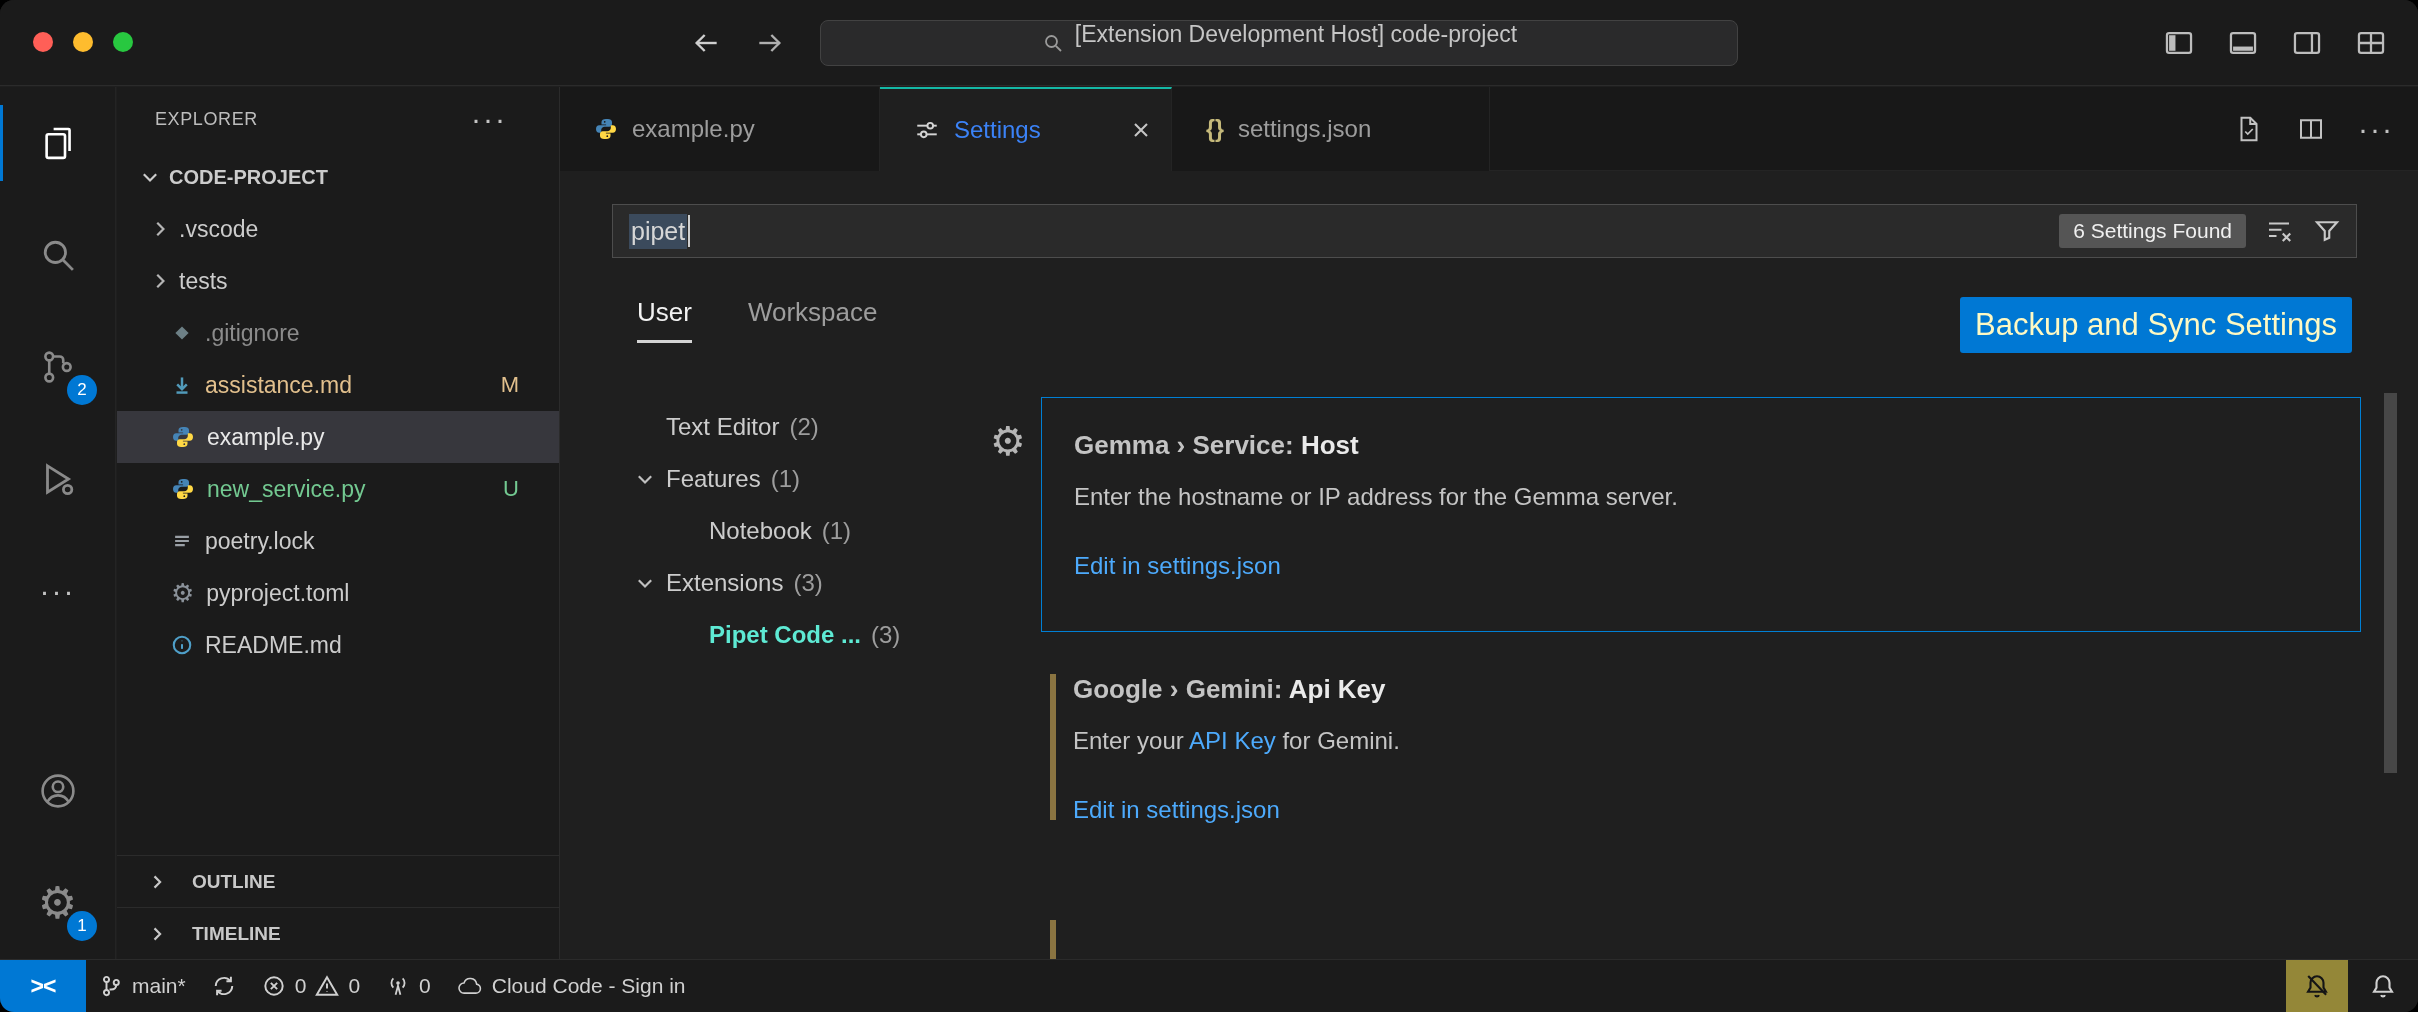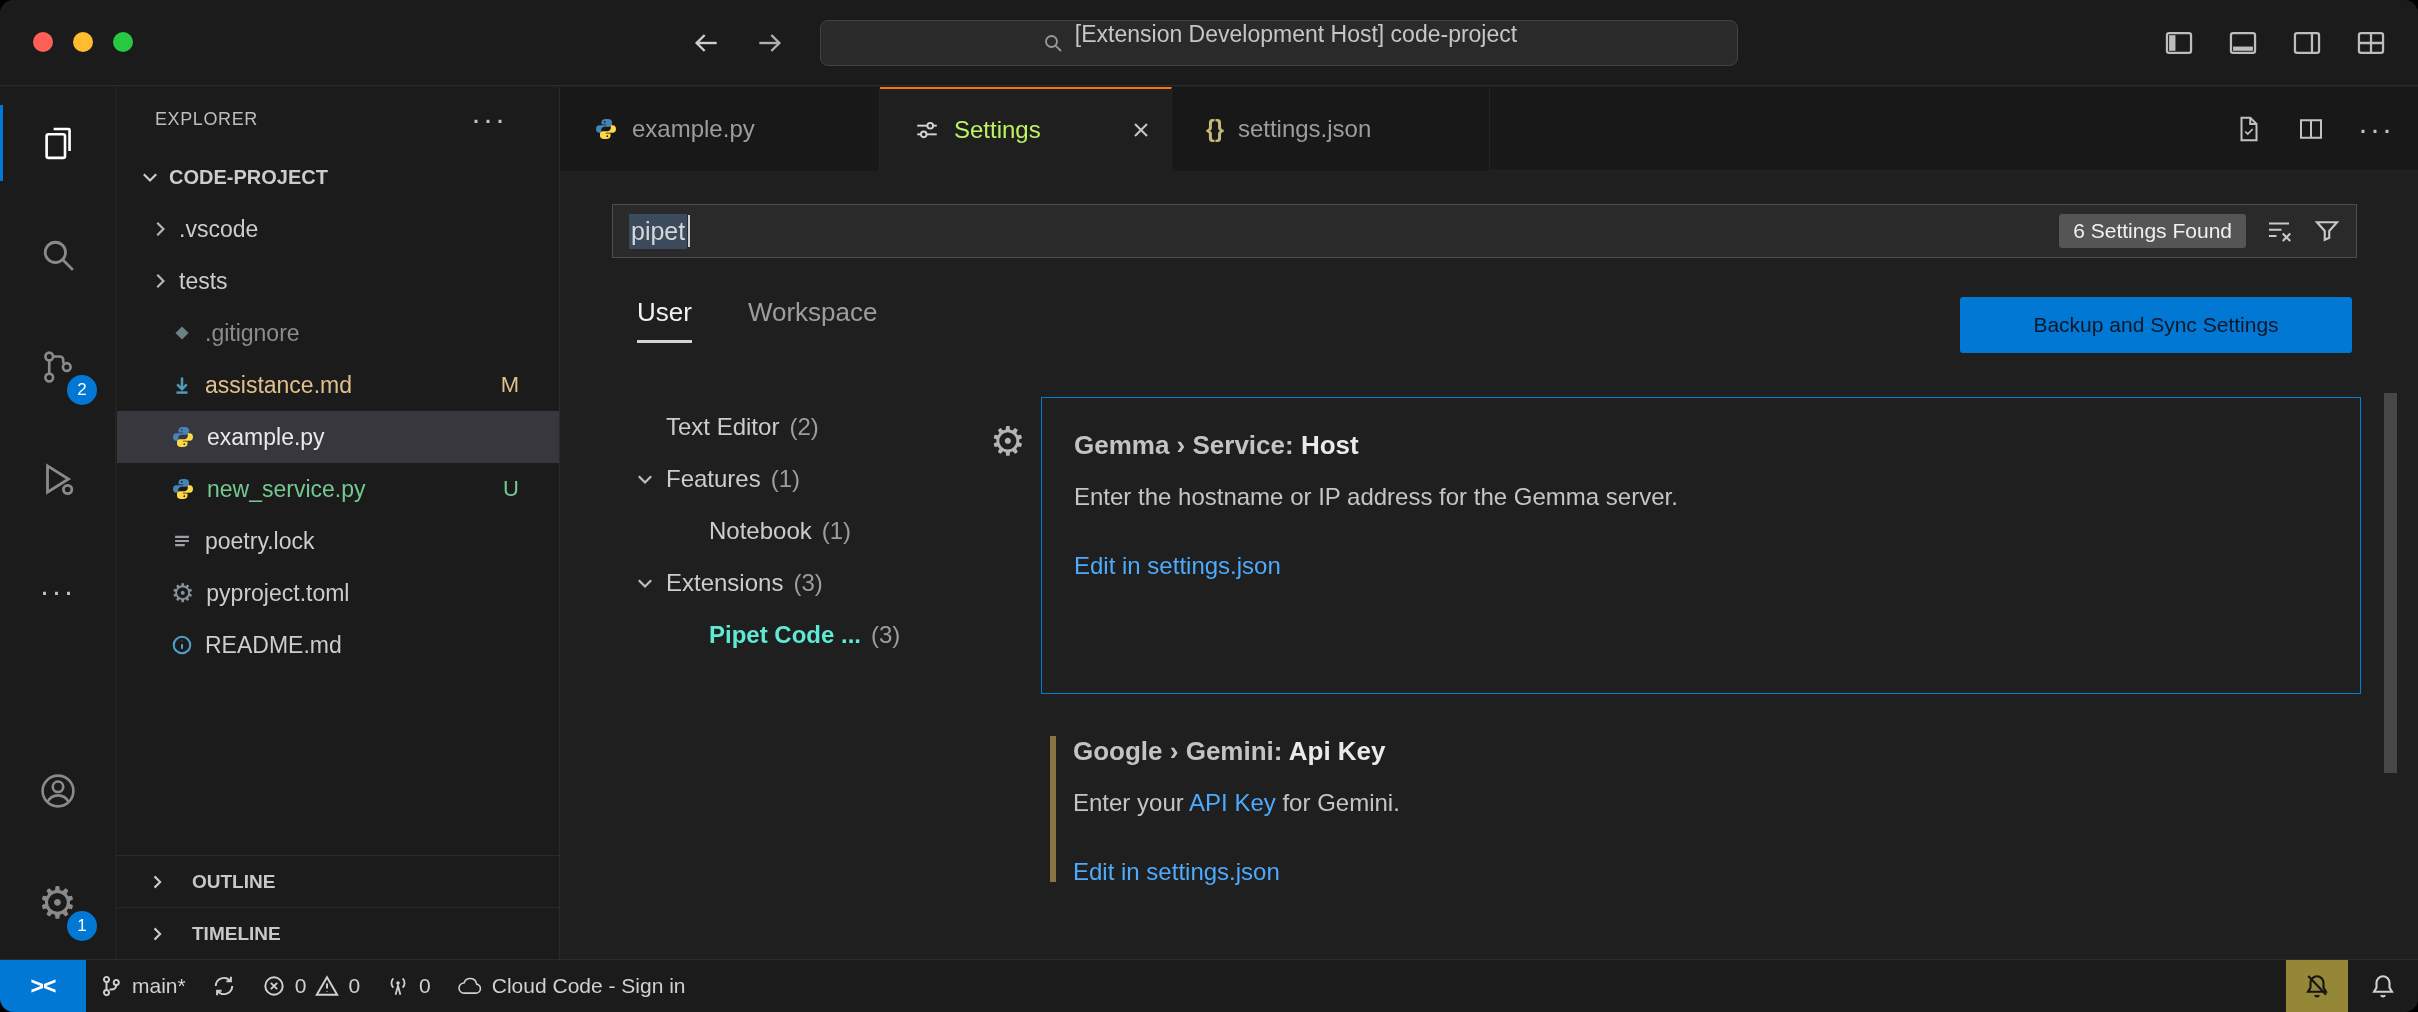--- a/index.html
+++ b/index.html
@@ -49,53 +49,53 @@
   .git-letter.u { color: #73c991; }
   .sb-bottom { position: absolute; left: 0; right: 0; bottom: 0; }
   .sb-section { height: 52px; border-top: 1px solid #2b2b2b; display: flex; align-items: center; gap: 25px;
      padding-left: 30px; font-weight: 700; font-size: 19px; color: #c8c8c8; }
 
   
   .tabbar { position: absolute; left: 560px; top: 87px; width: 1858px; height: 84px; background: #181818; }
   .tabbar::after { content: ''; position: absolute; left: 0; right: 0; bottom: 0; height: 1px; background: #242424; }
   .tab { position: relative; z-index: 1; float: left; height: 84px; display: flex; align-items: center; gap: 14px;
      padding-left: 34px; background: #181818; border-right: 1px solid #242424; color: #9d9d9d; font-size: 24px; }
-  .tab.active { background: #1f1f1f; color: #bef264; border-top: 2px solid #f97316; }
+  .tab.active { background: #1f1f1f; color: #3b82f6; border-top: 2px solid #14b8a6; }
   .tab-close { margin-left: auto; margin-right: 18px; color: #c5c5c5; }
   .json-glyph { color: #c5b97a; font-size: 23px; font-weight: 700; }
   .tab-actions { position: absolute; right: 24px; top: 0; height: 84px; display: flex; align-items: center; gap: 32px; color: #c2c2c2; z-index: 1; }
   .more-dots { font-size: 30px; letter-spacing: 2px; color: #c2c2c2; line-height: 1; }
 
   
   .settings { position: absolute; left: 560px; top: 171px; width: 1858px; height: 788px; background: #1f1f1f; overflow: hidden; }
   .search-row { position: absolute; left: 52px; top: 33px; width: 1745px; height: 54px; background: #2a2a2a;
      border: 1px solid #4d4d4d; display: flex; align-items: center; font-size: 25px; color: #d7d7d7; }
   .search-text { padding-left: 16px; display: flex; align-items: center; }
   .sel { background: #3b4a5c; padding: 3px 2px; }
   .caret { width: 2px; height: 32px; background: #d0d0d0; margin-left: 1px; }
   .search-actions { margin-left: auto; display: flex; align-items: center; gap: 18px; padding-right: 14px; color: #c8c8c8; }
   .results-pill { background: #555555; color: #f0f0f0; font-size: 21px; padding: 5px 14px; border-radius: 3px; }
 
   .scope-row { position: absolute; left: 77px; top: 126px; right: 66px; height: 58px; display: flex; align-items: flex-start; font-size: 26px; }
   .scope { padding-bottom: 12px; color: #9d9d9d; }
   .scope.active { color: #f2f2f2; border-bottom: 3px solid #d4d4d4; }
   .scope + .scope { margin-left: 56px; }
-  .sync-btn { margin-left: auto; width: 392px; height: 56px; background: #0078d4; color: #0f172a; font-size: 21px;
+  .sync-btn { margin-left: auto; width: 392px; height: 56px; background: #0078d4; color: #fef9c3; font-size: 31px;
      border-radius: 3px; display: flex; align-items: center; justify-content: center; }
 
   .toc { position: absolute; left: 0; top: 230px; width: 478px; }
   .toc-row { display: flex; align-items: center; height: 52px; padding-left: 64px; font-size: 24px; color: #cccccc; }
   .toc-row.indent { padding-left: 107px; }
   .toc-chevron { width: 42px; color: #c0c0c0; display: flex; align-items: center; }
   .toc-count { color: #9d9d9d; margin-left: 10px; }
   .toc-row.selected .toc-label { font-weight: 700; color: #5eead4; }
 
   .entries { position: absolute; left: 481px; top: 226px; width: 1320px; }
   .setting { position: relative; }
-  .setting.focused { border: 1px solid #007fd4; height: 297px; padding: 34px 30px 0 32px; }
+  .setting.focused { border: 1px solid #007fd4; height: 235px; padding: 34px 30px 0 32px; }
   .setting.plain { margin-top: 32px; padding: 12px 30px 12px 32px; }
   .setting.plain.third { margin-top: 74px; }
   .mod-bar { position: absolute; left: 9px; top: 10px; width: 6px; background: #8a7441; }
   .mod-bar.b2 { height: 146px; }
   .mod-bar.b3 { height: 200px; }
   .s-title { font-size: 26px; font-weight: 700; line-height: 26px; }
   .s-cat { color: #c3c3c3; }
   .s-name { color: #eaeaea; }
   .s-desc { margin-top: 26px; font-size: 24px; color: #c5c5c5; line-height: 26px; }
   .s-link { margin-top: 42px; font-size: 24px; color: #4daafc; }

